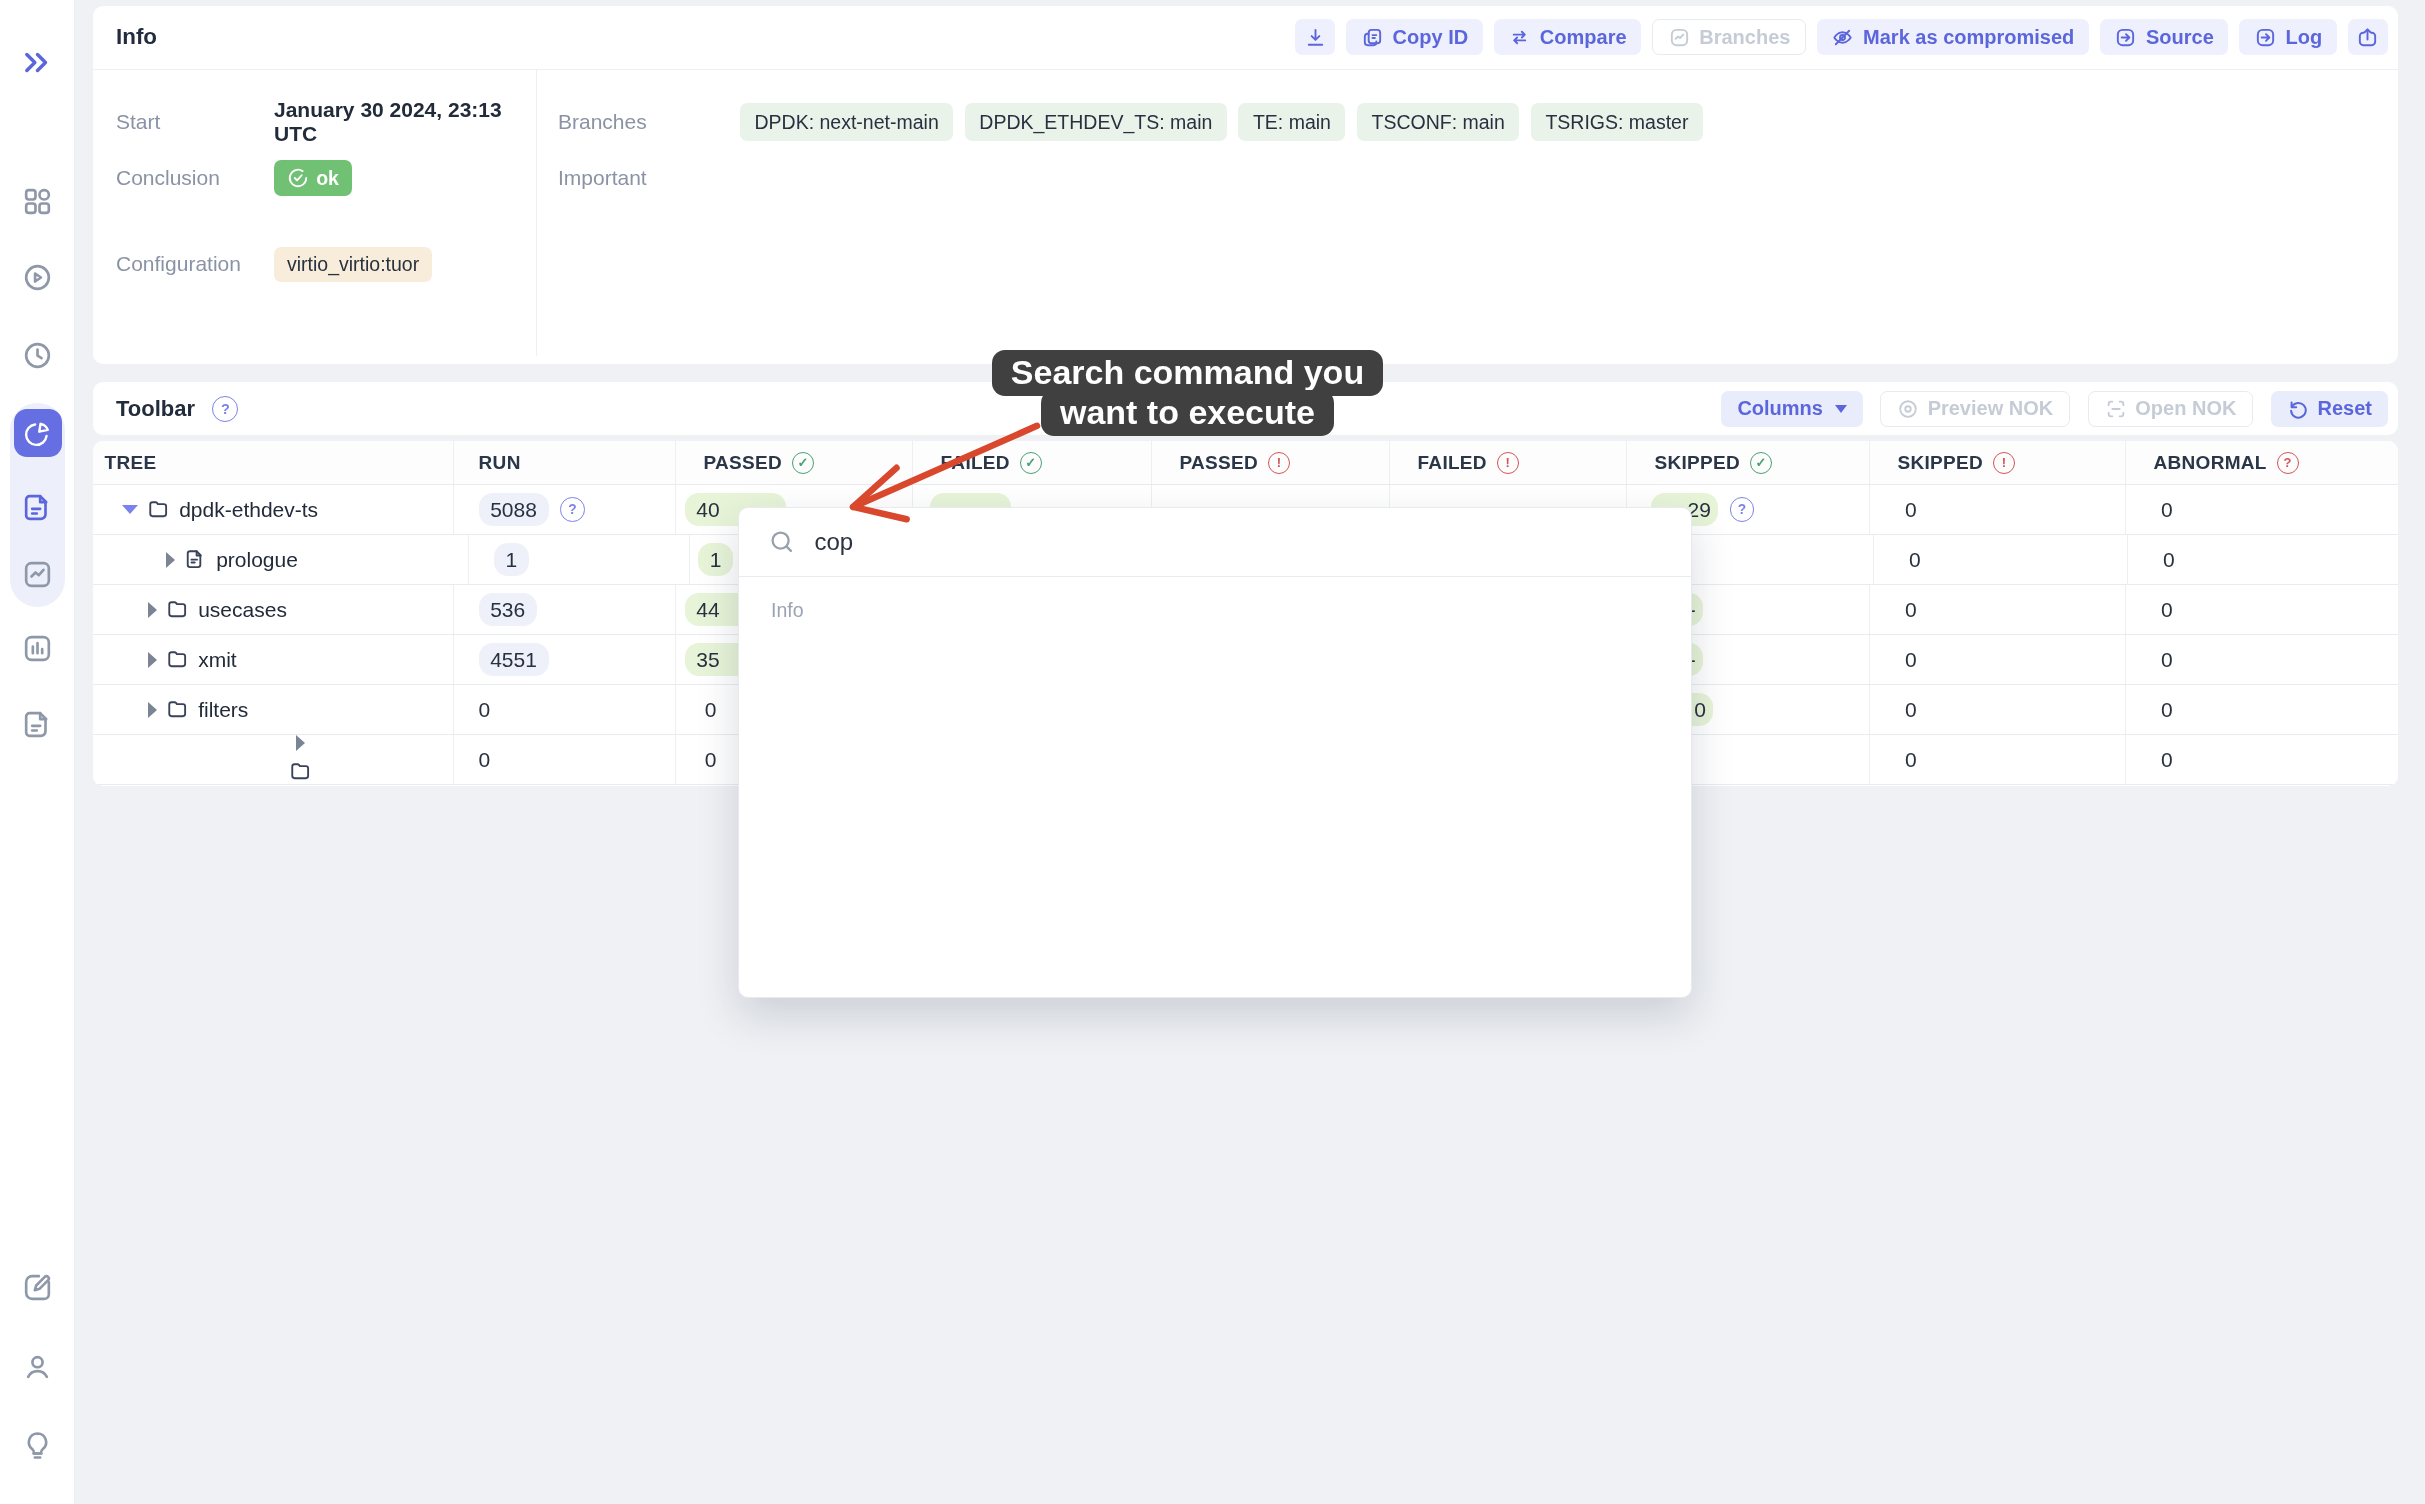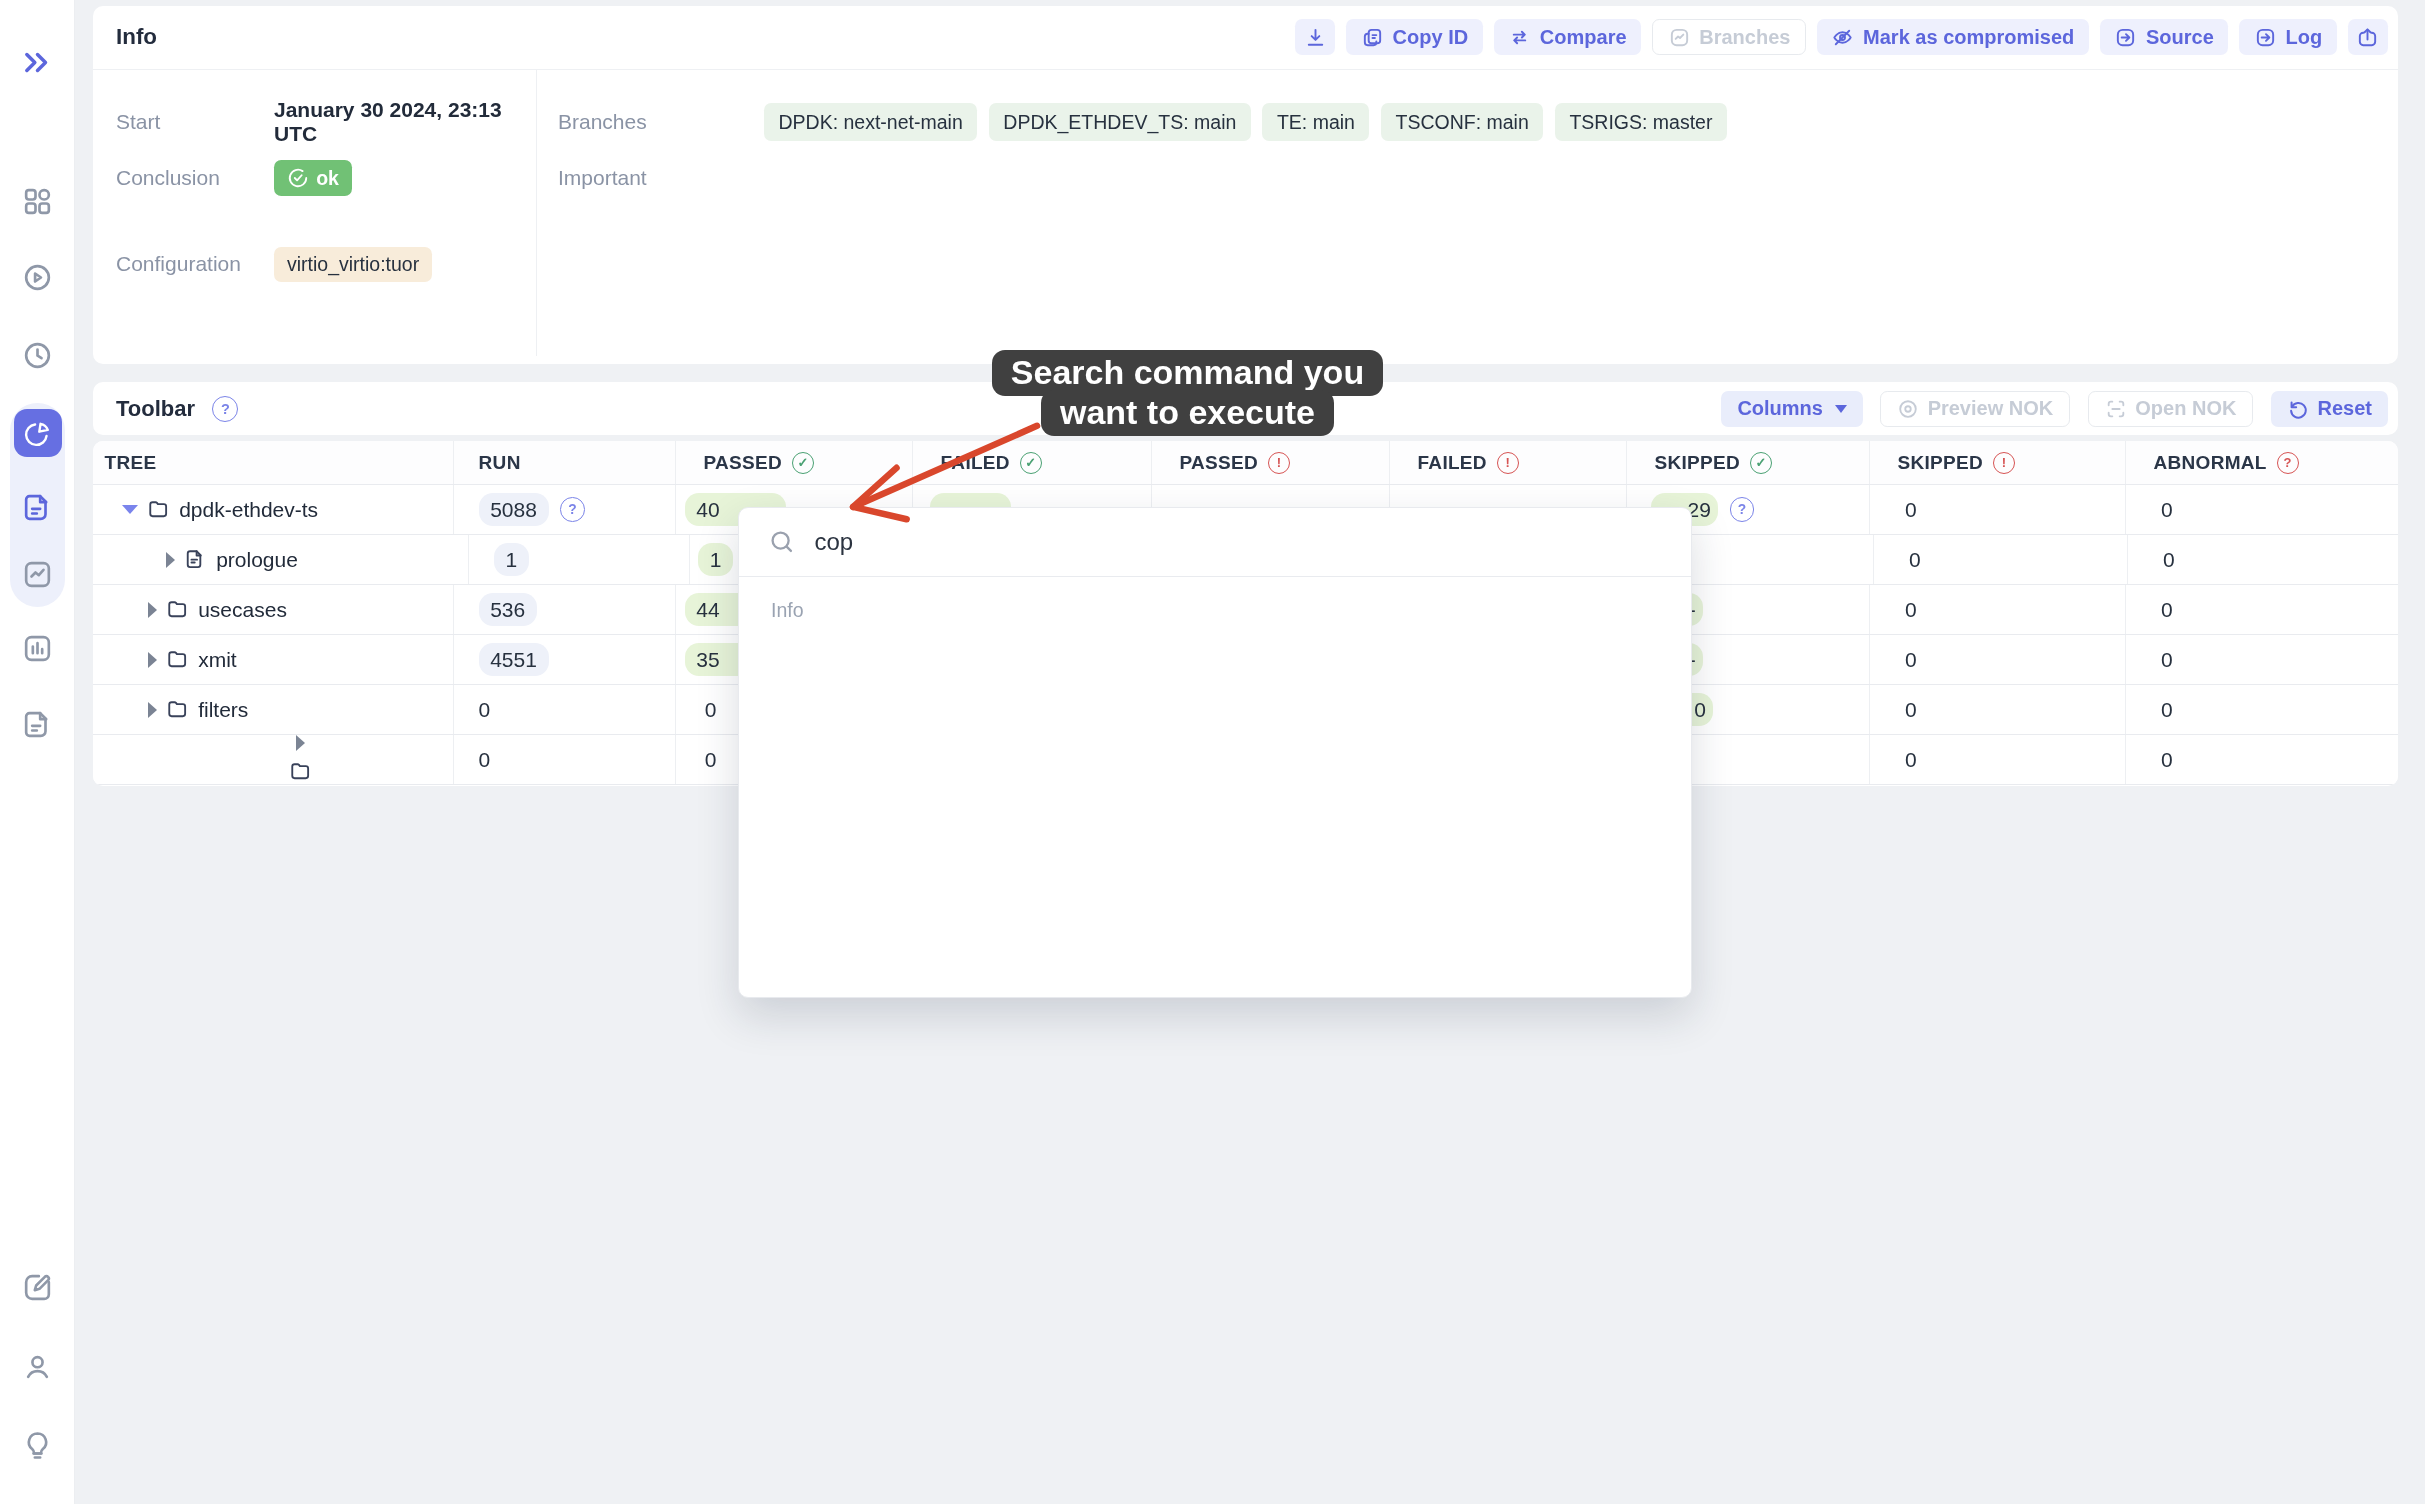--- a/index.html
+++ b/index.html
@@ -31,21 +31,21 @@
   .ipane-l { position:absolute; left:0; top:0; width:443px; padding-top:24.6px; }
   .ipane-r { position:absolute; left:443px; right:0; top:0; padding-top:24.6px; }
   .irow { display:flex; align-items:center; min-height:56px; }
   .ilabel { width:181px; padding-left:23px; font-size:21px; color:#8a93a5; flex:0 0 auto; }
   .ilabel-r { width:204px; padding-left:22px; font-size:21px; color:#8a93a5; flex:0 0 auto; }
   .ival { font-size:21px; font-weight:600; color:#222b3a; }
   .gap40 { height:30px; }
   .badge-ok { display:flex; align-items:center; gap:7.2px; height:36px; padding:0 13px; background:#71c175; border-radius:7.2px; color:#fff; font-size:19.5px; font-weight:600; }
   .badge-ok svg { width:22px; height:22px; }
   .badge-peach { height:35px; display:flex; align-items:center; padding:0 13px; background:#f8ecda; border-radius:7.2px; font-size:19.5px; color:#27313f; }
-  .branches { display:flex; gap:11.6px; flex-wrap:wrap;margin-left:24px; }
+  .branches { display:flex; gap:11.6px; flex-wrap:wrap; }
   .badge-branch { height:38px; display:flex; align-items:center; padding:0 14.5px; background:#eaf3ea; border-radius:7.2px; font-size:19.5px; font-weight:500; color:#27313f; }
 
   
   .toolbar-card { top:382px; height:53px; display:flex; align-items:center; justify-content:space-between; padding:0 10px 0 23px; }
   .tb-left { display:flex; align-items:center; gap:17.4px; }
   .tb-title { font-size:22px; font-weight:700; color:#232c3d; }
   .help-ic { width:26px; height:26px; border-radius:50%; border:1.4px solid #7b84e8; color:#7b84e8; font-size:14.5px; font-weight:700; display:flex; align-items:center; justify-content:center; cursor:pointer; }
   .tb-right { display:flex; align-items:center; gap:17.4px; }
   .tbtn { height:36px; display:flex; align-items:center; gap:8.7px; padding:0 16px; border-radius:7.2px; background:#e9edfb; color:#5c66dc; font-size:20px; font-weight:600; border:none; cursor:pointer; white-space:nowrap; }
   .tbtn svg { width:22px; height:22px; }

